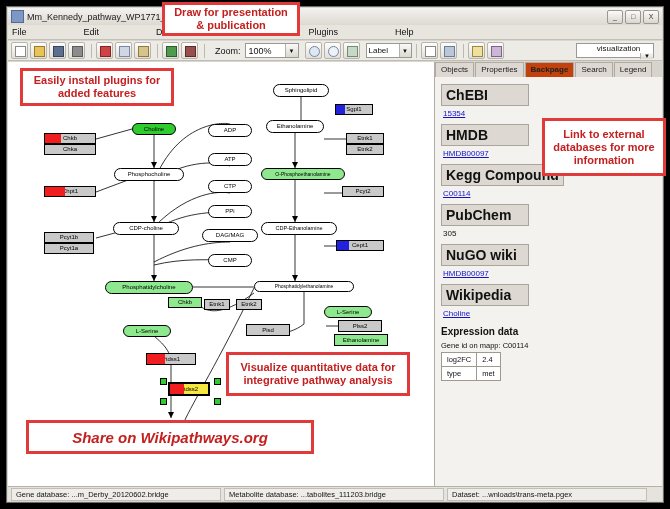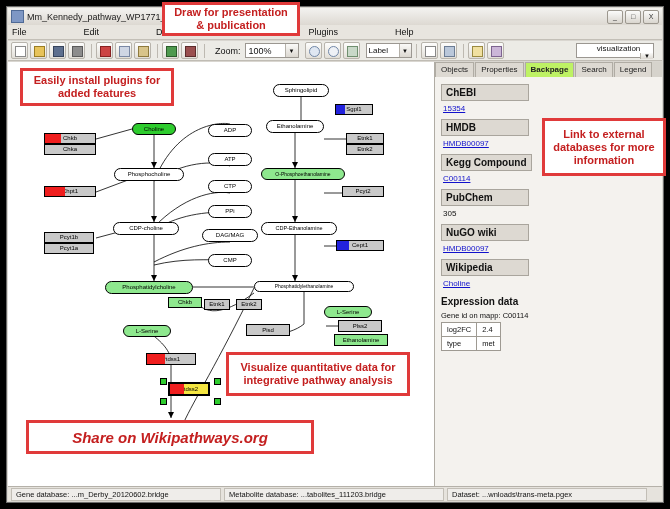--- a/index.html
+++ b/index.html
@@ -68,23 +68,23 @@
   .green{background:#2ecc2e;}
   .lgreen{background:#8ee88e;}
   .yellow{background:#f5e642;}
 
   svg.edges{position:absolute;left:0;top:0;width:426px;height:425px;pointer-events:none;}
 
   
   .rightpanel{position:absolute;left:428px;top:55px;width:227px;height:425px;background:#e4e1db;}
   .tabs{display:flex;height:15px;background:#d6d3cc;border-bottom:1px solid #a9a59d;}
   .tab{font-size:8px;padding:2px 5px;border:1px solid #b0aca4;border-bottom:none;background:#ddd9d2;color:#222;margin-right:1px;}
-  .tab.active{background:#bef264;font-weight:bold;}
+  .tab.active{background:#c2410c;font-weight:bold;}
   .panelbody{position:absolute;left:0;top:15px;width:227px;height:410px;background:#f4f2ee;overflow:hidden;padding:4px 6px;box-sizing:border-box;}
-  .sect-head{background:#ddd9d2;border:1px solid #a9a59d;font-size:10px;font-weight:bold;color:#111;
+  .sect-head{background:#ddd9d2;border:1px solid #a9a59d;font-size:14px;font-weight:bold;color:#111;
     padding:2px 4px;margin:3px 0 2px 0;display:inline-block;min-width:78px;}
   .link{font-size:8px;color:#1111cc;text-decoration:underline;display:block;margin:1px 0 3px 2px;}
   .plain{font-size:8px;color:#111;margin:1px 0 3px 2px;}
   .exp-title{font-size:10px;font-weight:bold;color:#111;margin:8px 0 4px 0;}
   .geneid{font-size:7.5px;color:#111;margin-bottom:2px;}
   table.exp{border-collapse:collapse;font-size:7.5px;}
   table.exp td{border:1px solid #9e9a92;padding:2px 5px;background:#fff;color:#111;}
 
   
   .statusbar{position:absolute;left:1px;bottom:1px;width:654px;height:15px;background:#e6e3dd;border-top:1px solid #b5b1a9;

